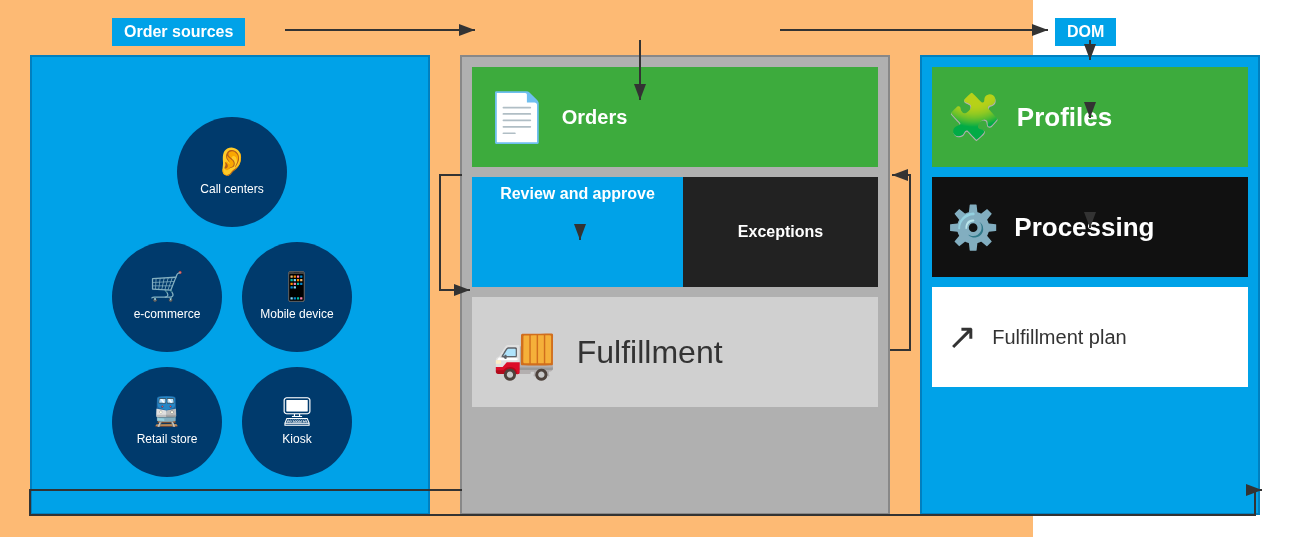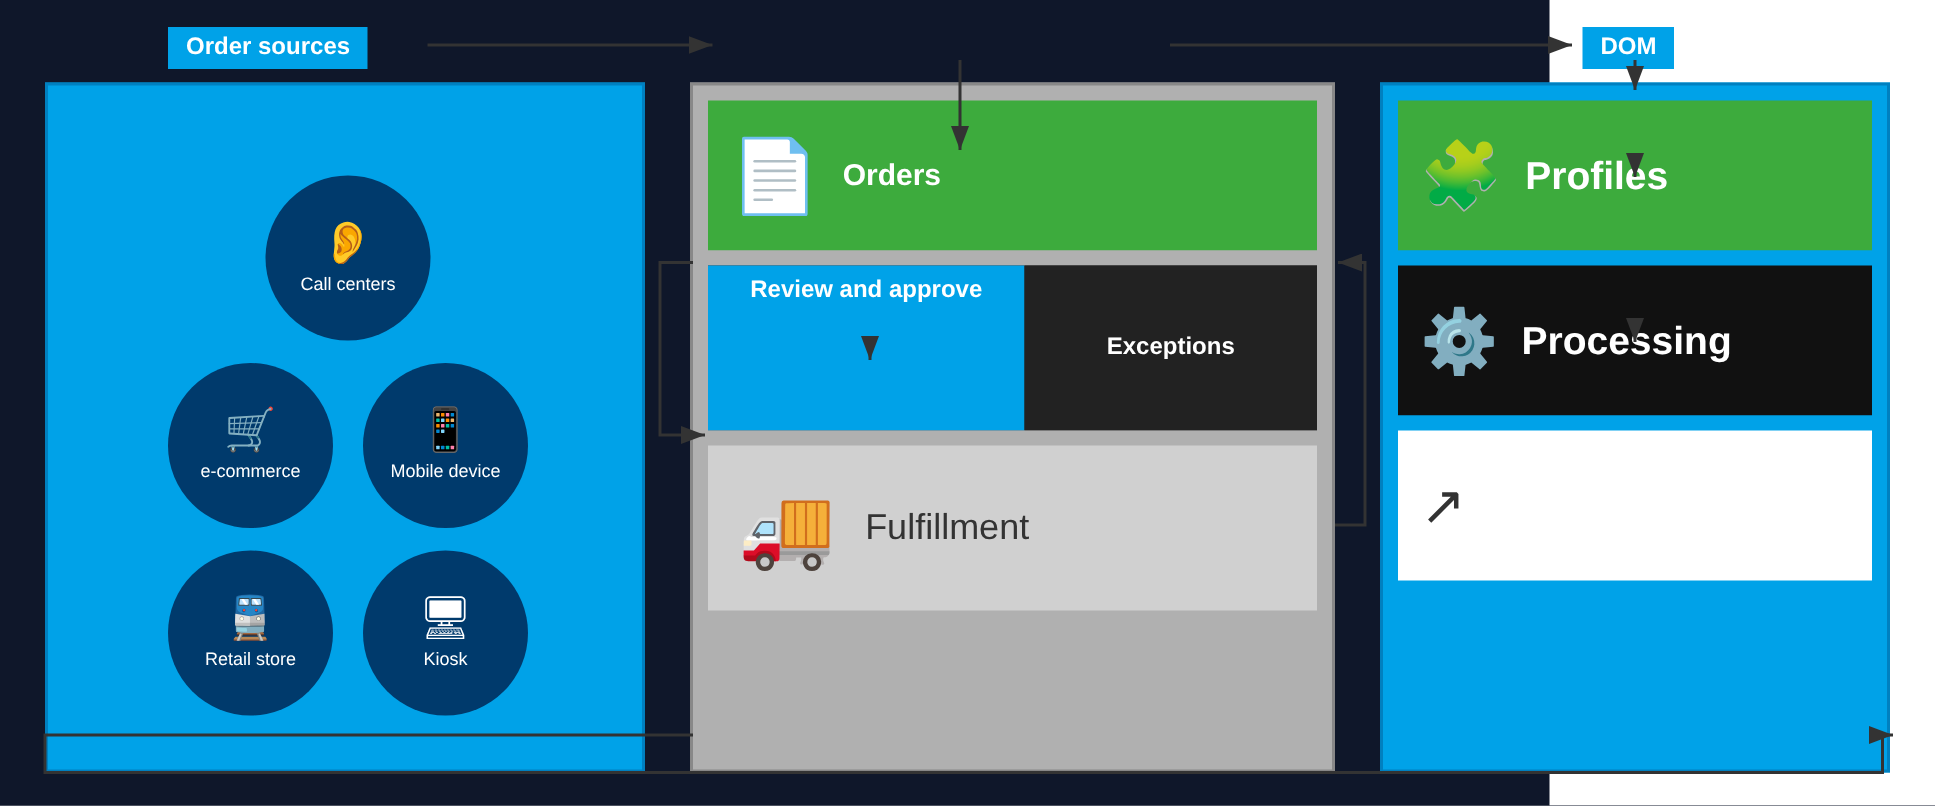--- a/index.html
+++ b/index.html
@@ -9,21 +9,21 @@
       width: 1290px;
       height: 537px;
       overflow: hidden;
       position: relative;
     }
 
     .diagram-container {
       width: 1033px;
       height: 537px;
       position: relative;
-      background: #0f172a;
+      background: #fdba74;
       padding: 28px;
     }
 
     
     .label-box {
       position: absolute;
       background: #00a2e8;
       color: #fff;
       font-size: 16px;
       font-weight: 600;
@@ -187,21 +187,21 @@
       align-items: center;
       padding-left: 20px;
       gap: 20px;
     }
 
     .truck-icon {
       font-size: 52px;
     }
 
     .fulfillment-text {
-      font-size: 24px;
+      font-size: 32px;
       font-weight: 500;
       color: #333;
     }
 
     
     .dom-profiles {
       position: absolute;
       top: 10px;
       left: 10px;
       right: 10px;
@@ -384,20 +384,21 @@
 
     <div class="dom-processing">
       <span class="dom-processing-icon">⚙️</span>
       <span class="dom-processing-text">Processing</span>
     </div>
 
     <div style="position:absolute;top:220px;left:10px;right:10px;height:10px;background:#00a2e8;"></div>
 
     <div class="dom-fulfillment">
       <span class="share-icon">↗</span>
+      <span class="dom-fulfillment-text">Fulfillment plan</span>
     </div>
 
     <div style="position:absolute;top:340px;left:10px;right:10px;bottom:10px;background:#00a2e8;"></div>
   </div>
 
   <svg class="arrow-svg">
     <defs>
       <marker id="arrowhead" markerWidth="8" markerHeight="6" refX="8" refY="3" orient="auto">
         <polygon points="0 0, 8 3, 0 6" fill="#333"></polygon>
       </marker>

